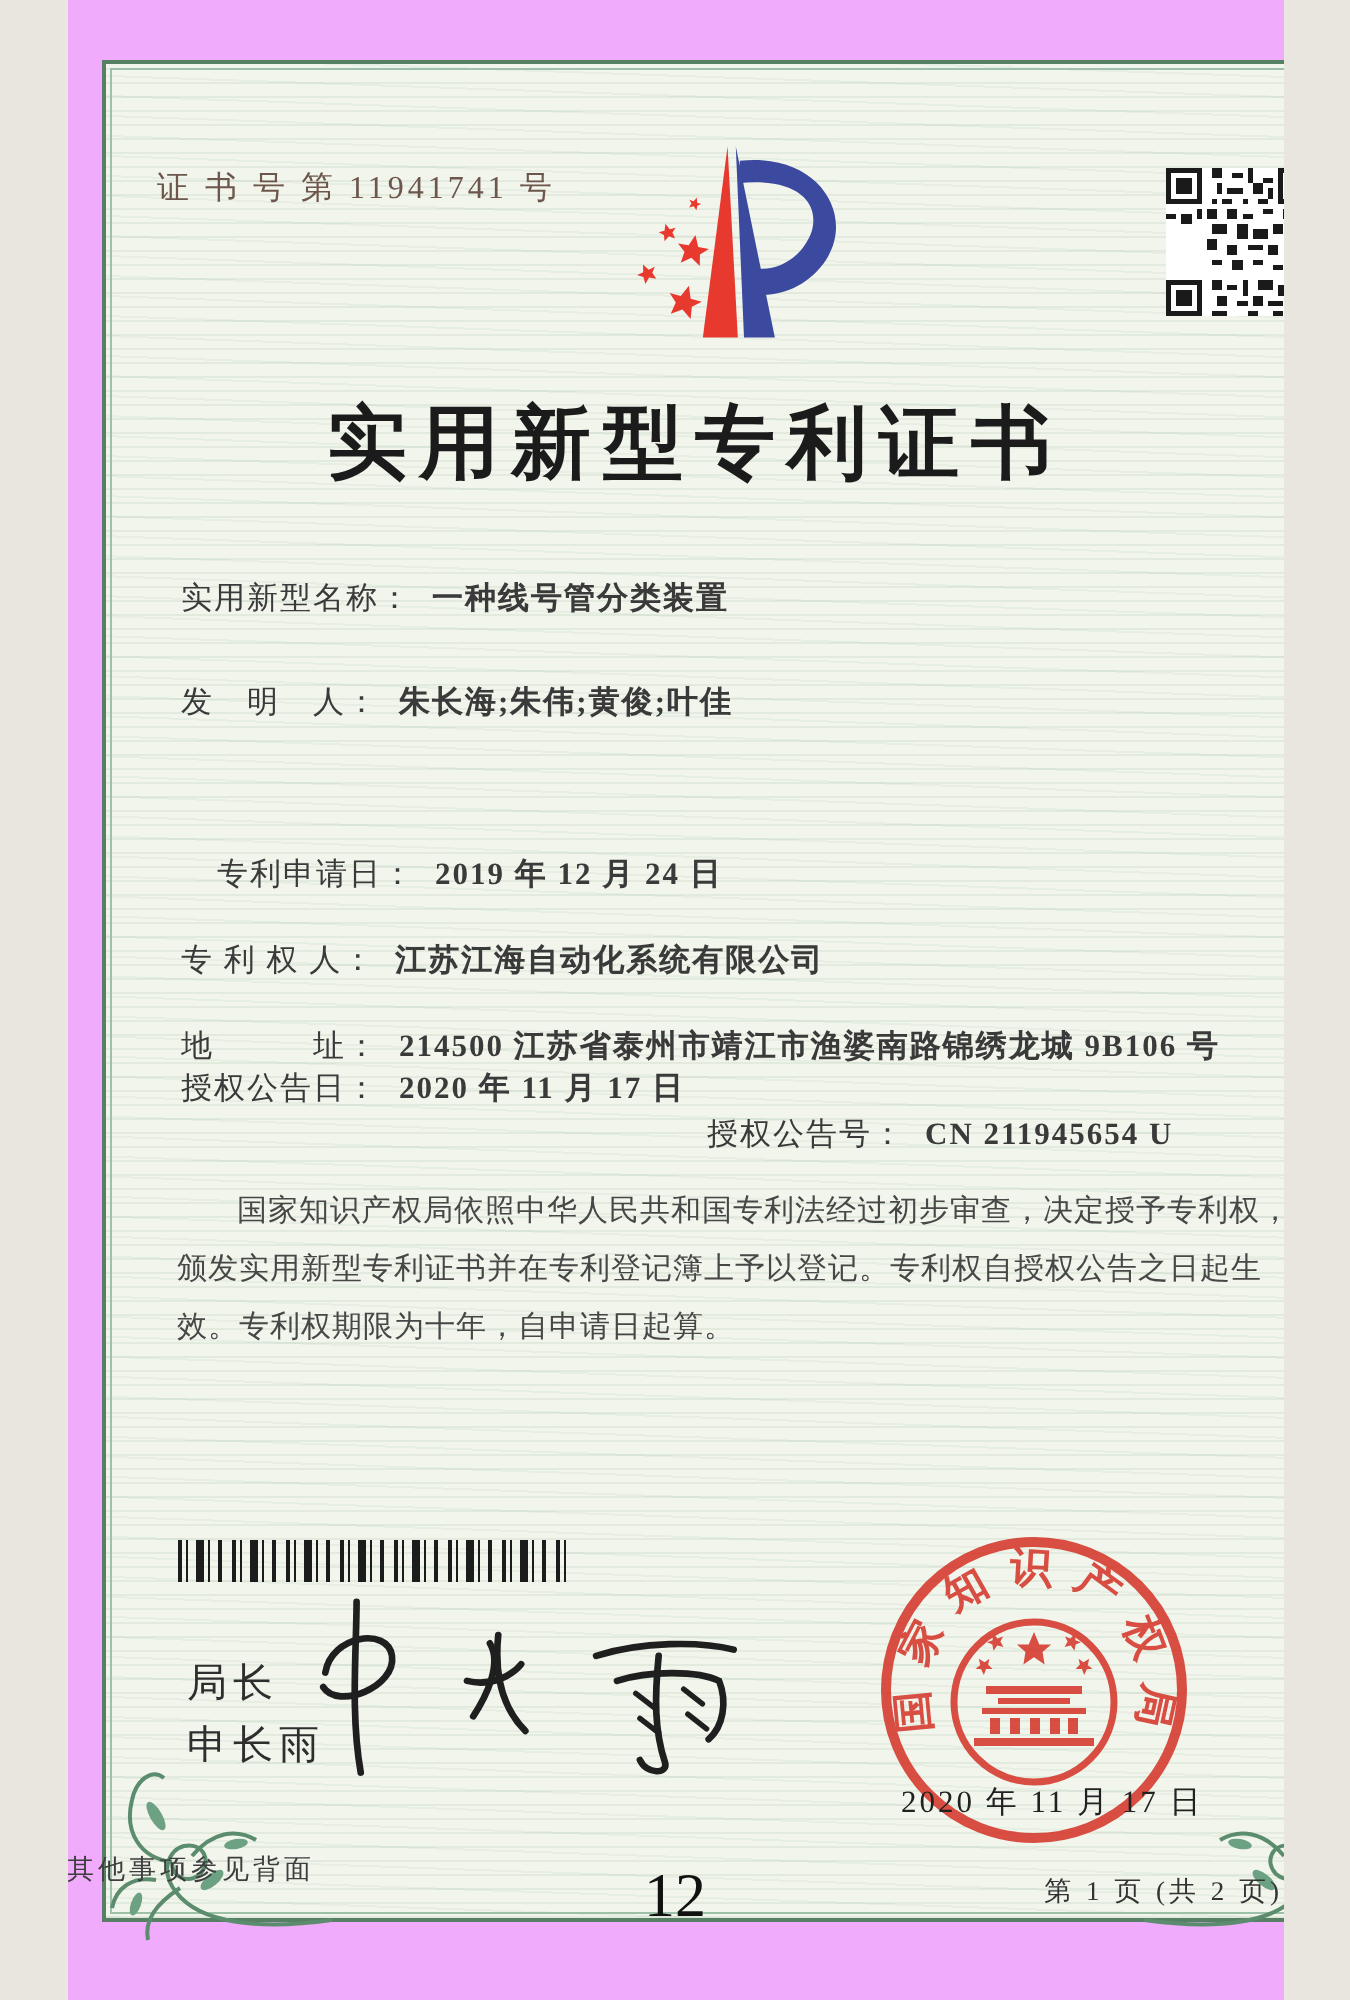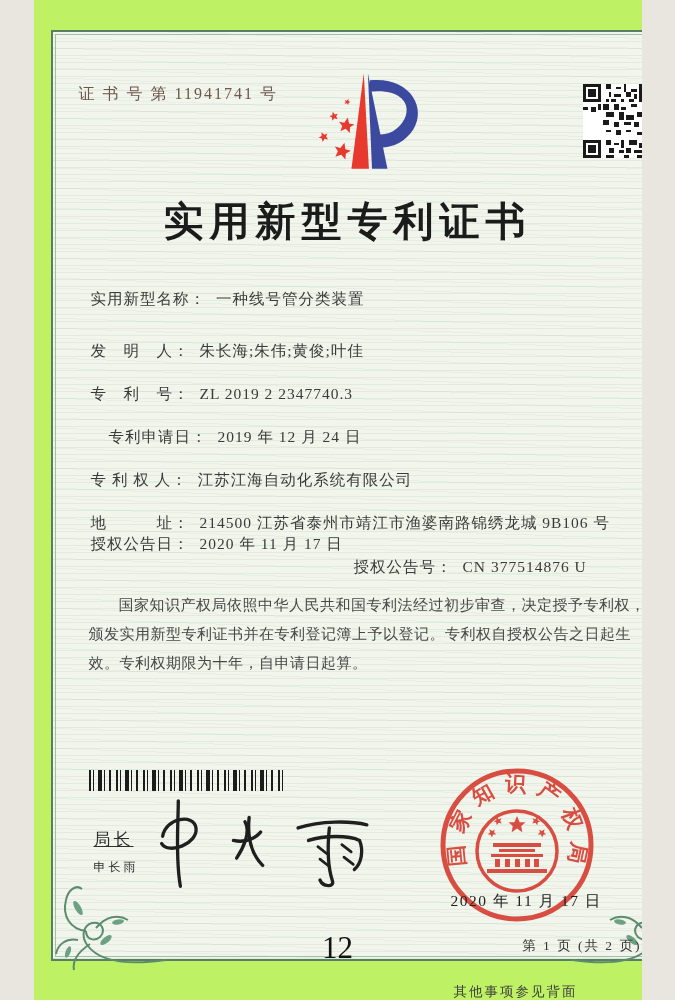--- a/index.html
+++ b/index.html
@@ -1,63 +1,63 @@
 <!DOCTYPE html>
 <html><head>
 <meta charset="utf-8">
 <style>
   html,body{margin:0;padding:0;background:#e8e6de;}
   .page{
     position:relative;width:608px;height:1000px;margin:0 auto;
-    background:#bef264;overflow:hidden;
+    background:#f0abfc;overflow:hidden;
     font-family:"Liberation Serif","DejaVu Serif",serif;
   }
   
   .frame{
     position:absolute;left:17px;top:30px;width:636px;height:931px;
     border:2px solid #567f63;background:#f2f5ec;
     background-image:
       repeating-linear-gradient(0deg, rgba(122,164,134,0.13) 0 1px, rgba(255,255,255,0) 1px 7px),
       repeating-linear-gradient(2deg, rgba(122,164,134,0.09) 0 1px, rgba(255,255,255,0) 1px 10px);
     box-sizing:border-box;
   }
   .frame-inner{
     position:absolute;left:2px;top:2px;right:2px;bottom:2px;
     border:1px solid #9dc0a8;
   }
   .abs{position:absolute;white-space:nowrap;}
   .cert-no{left:45px;top:84px;font-size:16px;letter-spacing:2px;color:#6d564c;}
   .title{left:0;right:0;top:194px;text-align:center;font-size:40px;font-weight:bold;
          letter-spacing:6px;color:#1b1b1b;margin-left:20px;}
   .row{font-size:15.5px;color:#3a3a3a;letter-spacing:1px;}
-  .row .value{margin-left:10px;}
+  .row .value{margin-left:10px;font-weight:bold;}
   .r0{left:57px;top:289px;} .r1{left:57px;top:341px;text-align:right;} .r2{left:57px;top:384px;}
   .r3{left:75px;top:427px;} .r4{left:57px;top:470px;} .r5{left:57px;top:513px;}
   .r6a{left:57px;top:534px;} .r6b{left:320px;top:557px;}
   .paras{position:absolute;left:55px;top:592px;width:570px;font-size:15px;
          line-height:29px;color:#474747;letter-spacing:0.5px;}
   .paras p{margin:0;text-indent:2em;font-family:Liberation Mono, monospace;}
   .barcode{
     position:absolute;left:55px;top:770px;width:196px;height:21px;
     background:repeating-linear-gradient(90deg,
       #1c1c1c 0,#1c1c1c 2px,transparent 2px,transparent 4px,
       #1c1c1c 4px,#1c1c1c 5px,transparent 5px,transparent 9px,
       #1c1c1c 9px,#1c1c1c 13px,transparent 13px,transparent 15px,
       #1c1c1c 15px,#1c1c1c 16px,transparent 16px,transparent 20px,
       #1c1c1c 20px,#1c1c1c 22px,transparent 22px,transparent 27px);
   }
-  .director-title{left:60px;top:828px;font-size:17px;color:#2e2e2e;letter-spacing:3px;text-decoration:underline;}
-  .director-name{left:60px;top:859px;font-size:12px;color:#2e2e2e;letter-spacing:3px;}
+  .director-title{left:60px;top:828px;font-size:20px;color:#2e2e2e;letter-spacing:3px;}
+  .director-name{left:60px;top:859px;font-size:20px;color:#2e2e2e;letter-spacing:3px;}
   .sig{position:absolute;left:112px;top:792px;}
   .seal{position:absolute;left:403px;top:763px;opacity:0.88;}
   .seal-date{left:417px;top:891px;font-size:15.5px;color:#212121;letter-spacing:1.5px;}
   .page-info{left:0;right:0;top:937px;text-align:right;font-size:13.5px;color:#333;
              letter-spacing:2px;z-index:5;}
   .big-num{left:0;right:0;top:930px;text-align:center;font-size:31px;color:#111;z-index:6;}
-  .back-note{left:0;right:64px;top:983px;text-align:right;font-size:13.5px;color:#3d3d3d;
+  .back-note{left:0;right:64px;top:926px;text-align:left;font-size:13.5px;color:#3d3d3d;
              letter-spacing:2px;z-index:6;}
   .orn{position:absolute;z-index:4;}
   .orn-left{left:14px;top:880px;}
   .orn-right{left:538px;top:880px;transform:scaleX(-1);}
   .logo{position:absolute;left:276px;top:68px;}
   .qr{position:absolute;left:549px;top:84px;}
 </style>
 </head>
 <body>
 
@@ -98,37 +98,34 @@
   </svg>
 
   <div class="abs title">实用新型专利证书</div>
 
   <div class="abs row r0">
     <span class="label">实用新型名称：</span><span class="value">一种线号管分类装置</span>
   </div>
   <div class="abs row r1">
     <span class="label">发　明　人：</span><span class="value">朱长海;朱伟;黄俊;叶佳</span>
   </div>
-  <div class="abs row r2">
-    <span class="label">专　利　号：</span><span class="value">ZL 2019 2 2347740.3</span>
-  </div>
   <div class="abs row r3">
     <span class="label">专利申请日：</span><span class="value">2019 年 12 月 24 日</span>
   </div>
   <div class="abs row r4">
     <span class="label">专 利 权 人：</span><span class="value">江苏江海自动化系统有限公司</span>
   </div>
   <div class="abs row r5">
     <span class="label">地　　　址：</span><span class="value">214500 江苏省泰州市靖江市渔婆南路锦绣龙城 9B106 号</span>
   </div>
   <div class="abs row r6a">
     <span class="label">授权公告日：</span><span class="value">2020 年 11 月 17 日</span>
   </div>
   <div class="abs row r6b">
-    <span class="label">授权公告号：</span><span class="value">CN 377514876 U</span>
+    <span class="label">授权公告号：</span><span class="value">CN 211945654 U</span>
   </div>
 
   <div class="paras">
     <p>国家知识产权局依照中华人民共和国专利法经过初步审查，决定授予专利权，颁发实用新型专利证书并在专利登记簿上予以登记。专利权自授权公告之日起生效。专利权期限为十年，自申请日起算。</p>
   </div>
 
   <div class="barcode"></div>
 
   <div class="abs director-title">局长</div>
   <div class="abs director-name">申长雨</div>

